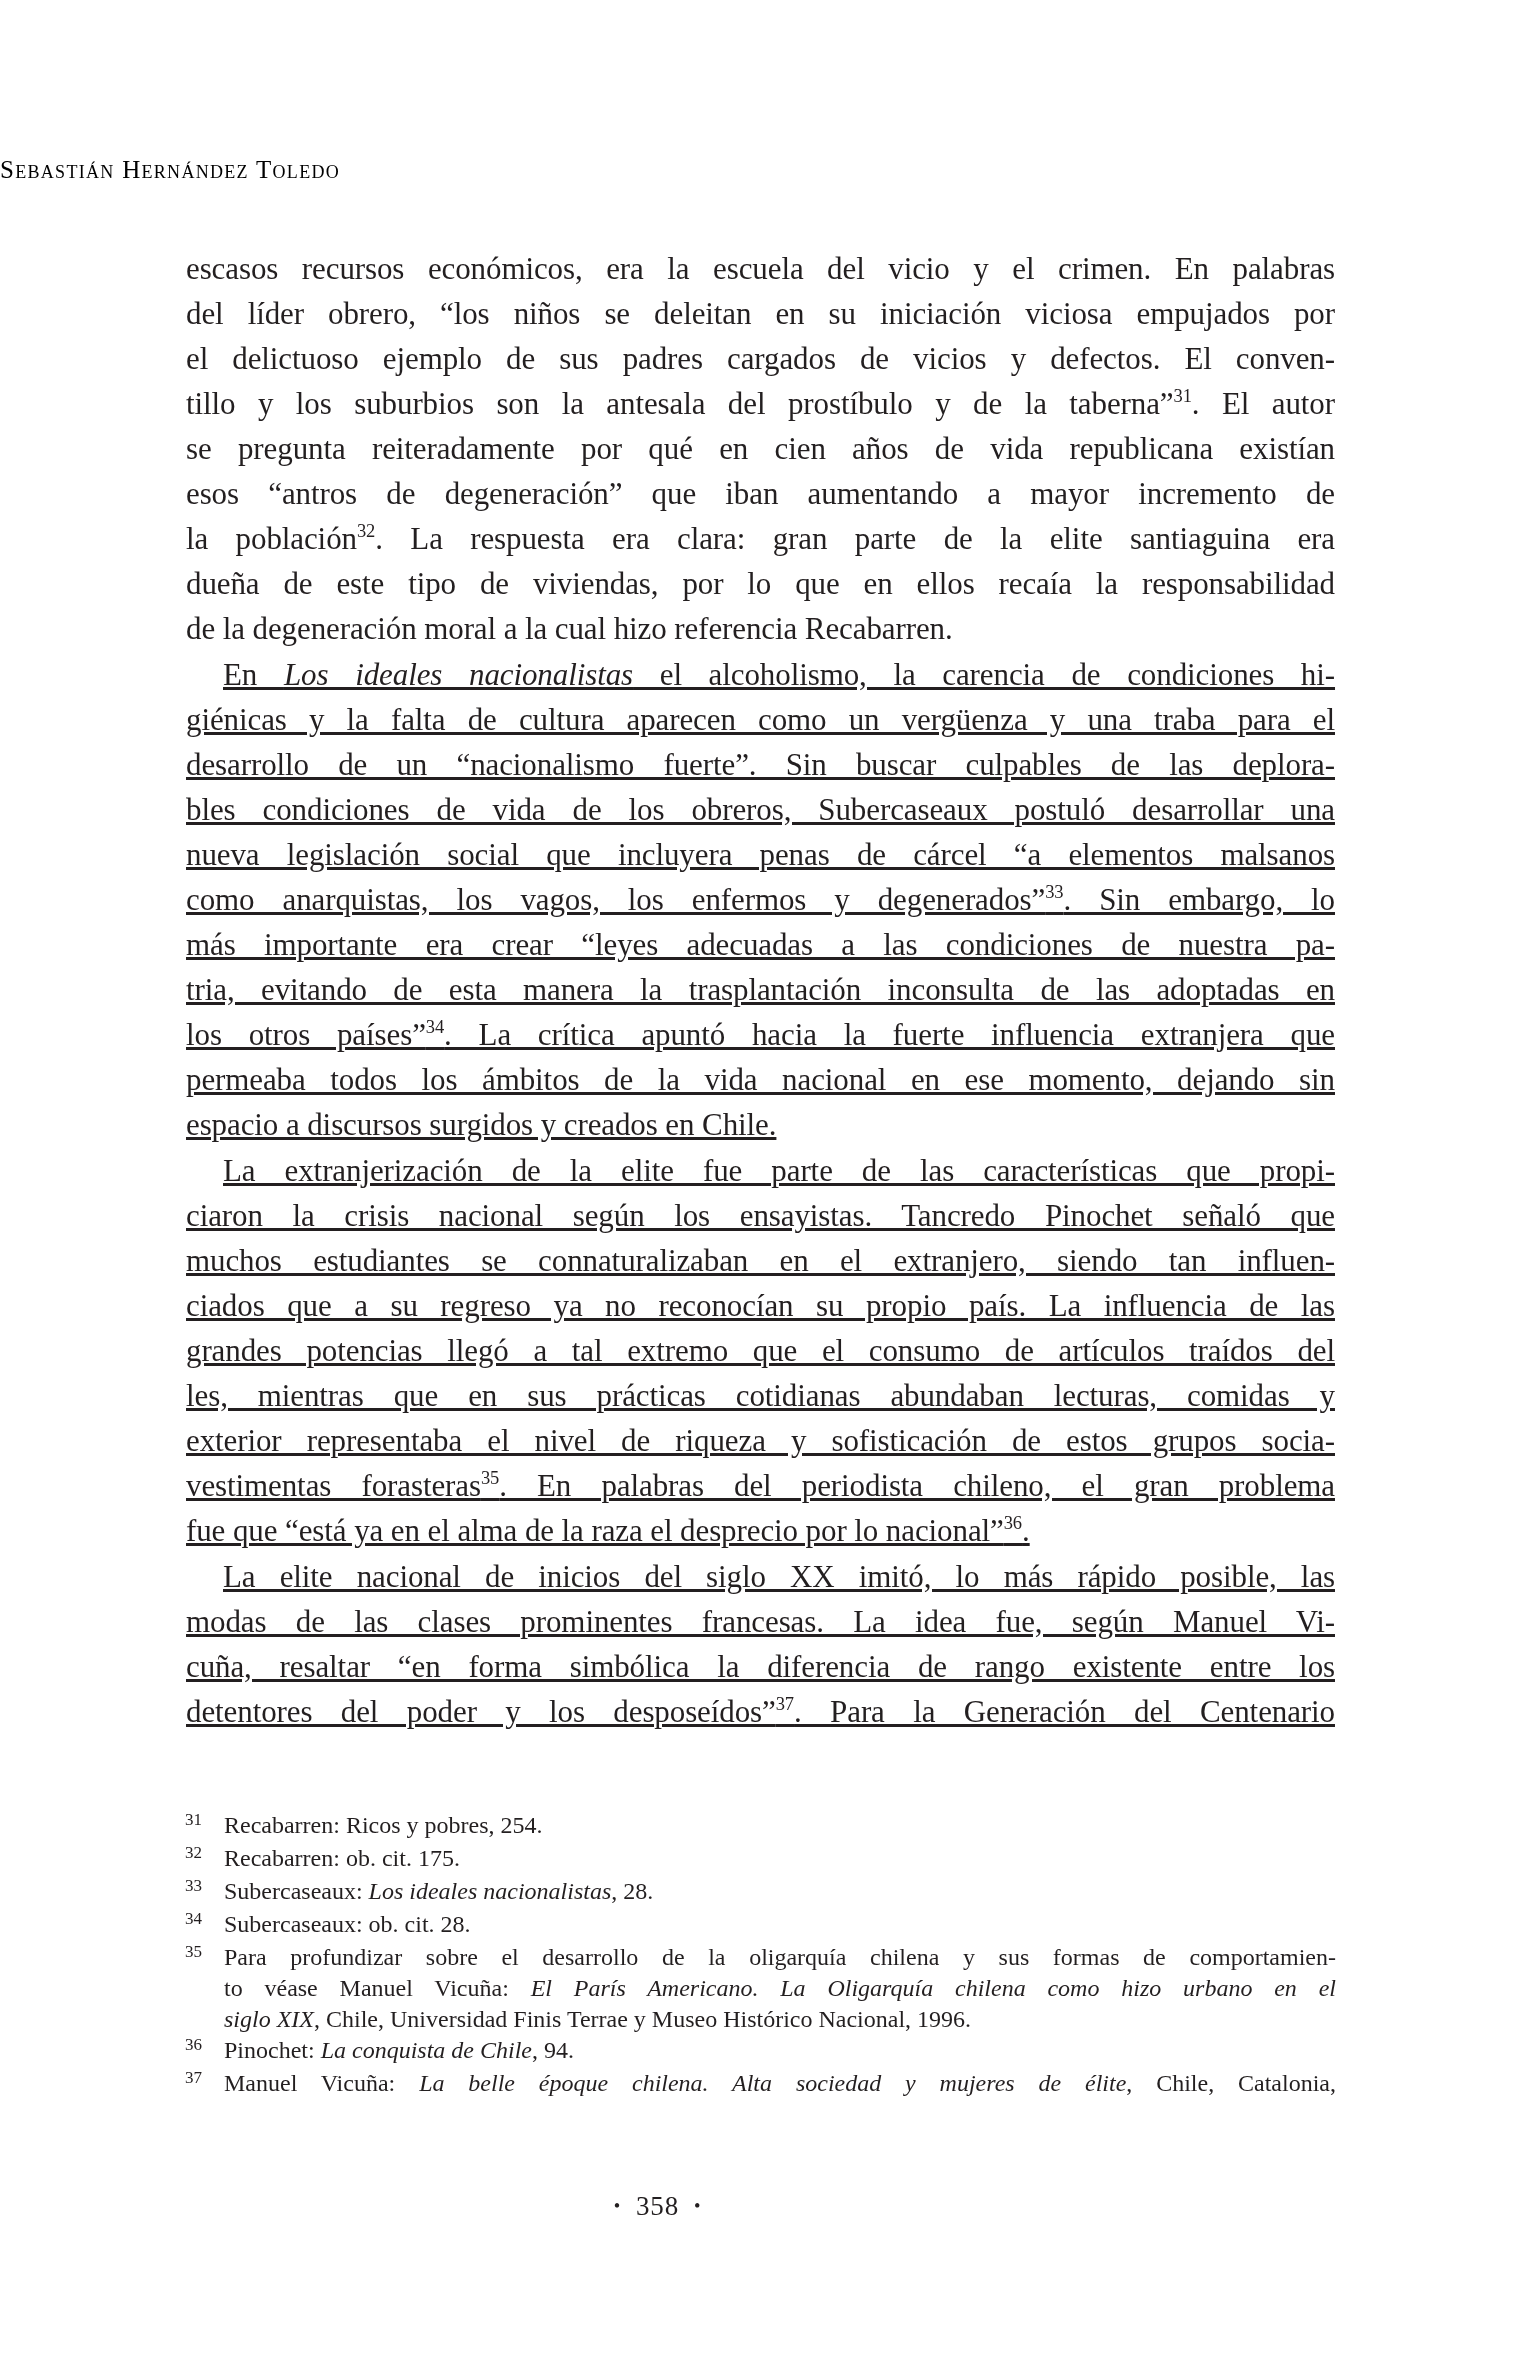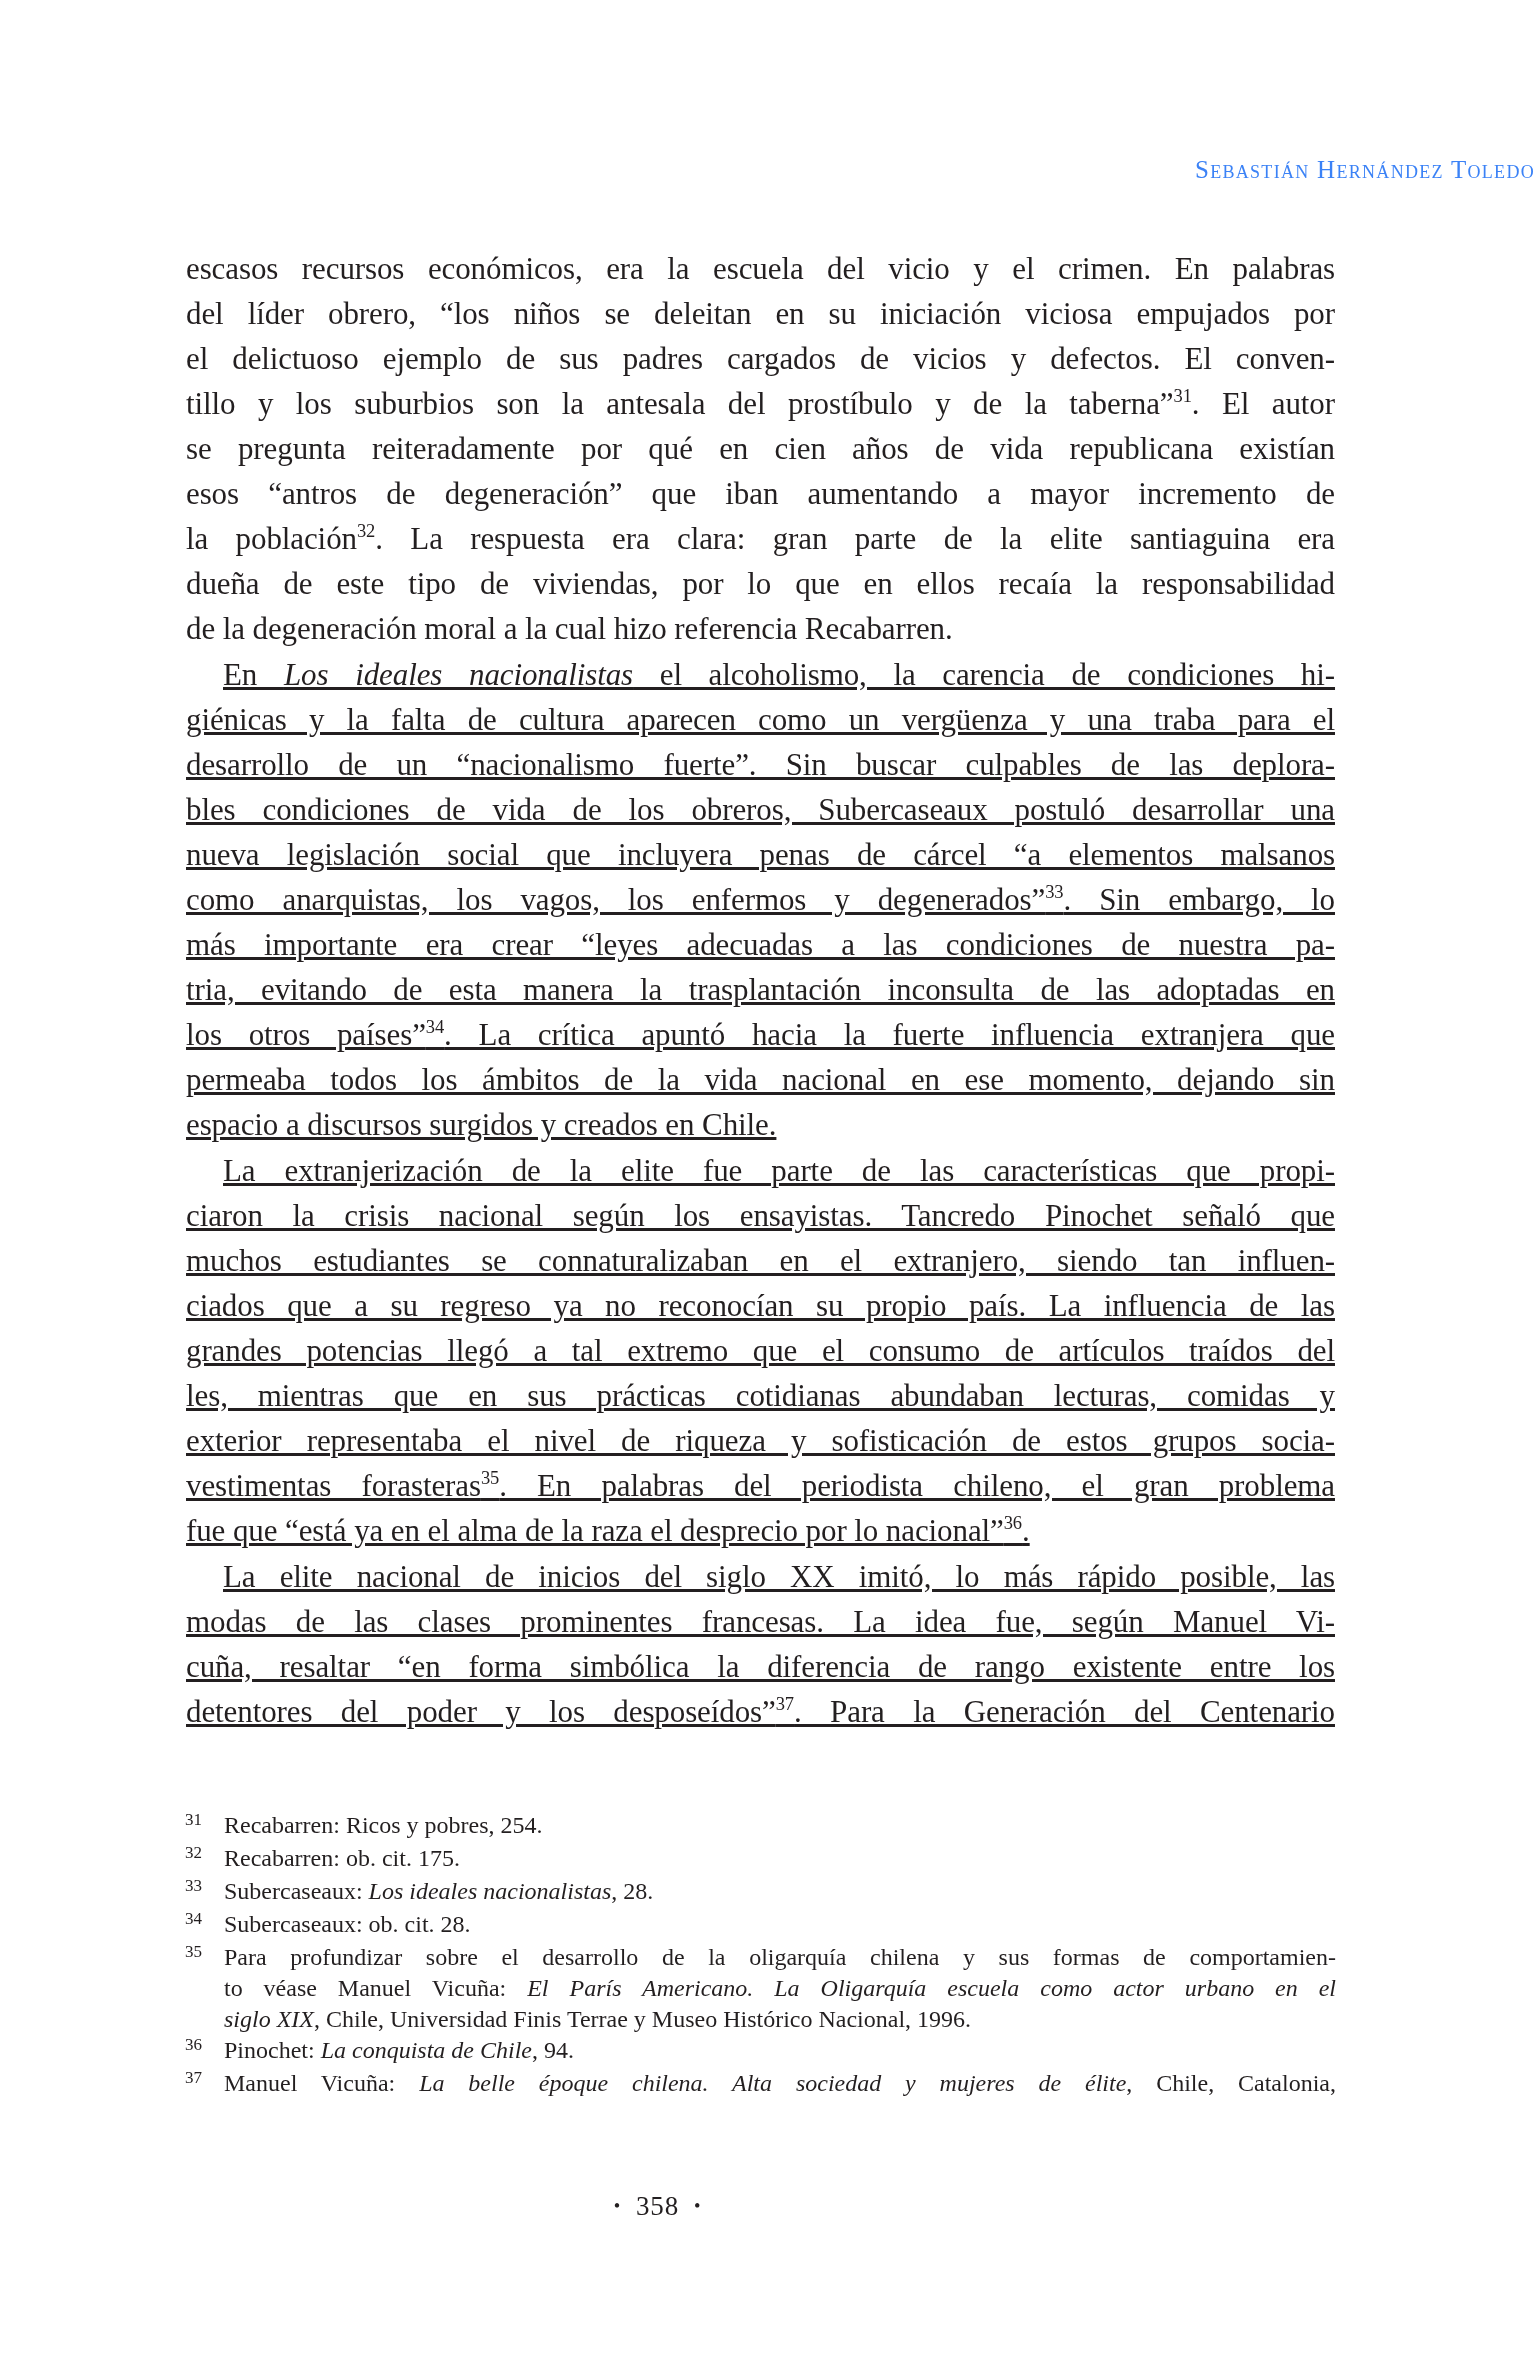--- a/index.html
+++ b/index.html
@@ -1,22 +1,22 @@
 <!DOCTYPE html>
 <html style="font-size:13.4px"><head>
 <meta charset="utf-8">
 <style>
   html, body { margin: 0; padding: 0; background: #ffffff; }
   body {
     width: 1535px; height: 2377px; position: relative; overflow: hidden;
     font-family: "Liberation Serif", "DejaVu Serif", serif; color: #231f20;
   }
   .running-head {
-    position: absolute; top: 156px; left: 0; width: 1535px; text-align: right;
-    font-size: 25px; font-variant: small-caps; letter-spacing: 1.3px; color: #3b82f6;
+    position: absolute; top: 156px; left: 0; width: 1535px; text-align: left;
+    font-size: 25px; font-variant: small-caps; letter-spacing: 1.3px; color: #000000;
   }
   .body-text {
     position: absolute; top: 245px; left: 185px; width: 1151px;
     font-size: 31px; line-height: 45px; text-align: justify; hyphens: manual;
     letter-spacing: -0.1px;
   }
   .body-text p { margin: 1px; }
   .body-text p.indent { text-indent: 37px; text-decoration: underline; }
   .body-text .line { display: block; text-align: justify; text-align-last: justify; white-space: nowrap; }
   .body-text .line.last { text-align-last: left; }
@@ -107,21 +107,21 @@
     <div class="fn-item">
       <span class="fn-num">34</span>
       <span class="fn-text">
         <span class="line last">Subercaseaux: ob. cit. 28.</span>
       </span>
     </div>
     <div class="fn-item">
       <span class="fn-num">35</span>
       <span class="fn-text">
         <span class="line">Para profundizar sobre el desarrollo de la oligarquía chilena y sus formas de comportamien-</span>
-        <span class="line">to véase Manuel Vicuña: <i>El París Americano. La Oligarquía escuela como actor urbano en el</i></span>
+        <span class="line">to véase Manuel Vicuña: <i>El París Americano. La Oligarquía chilena como hizo urbano en el</i></span>
         <span class="line last"><i>siglo XIX</i>, Chile, Universidad Finis Terrae y Museo Histórico Nacional, 1996.</span>
       </span>
     </div>
     <div class="fn-item">
       <span class="fn-num">36</span>
       <span class="fn-text">
         <span class="line last">Pinochet: <i>La conquista de Chile</i>, 94.</span>
       </span>
     </div>
     <div class="fn-item">

